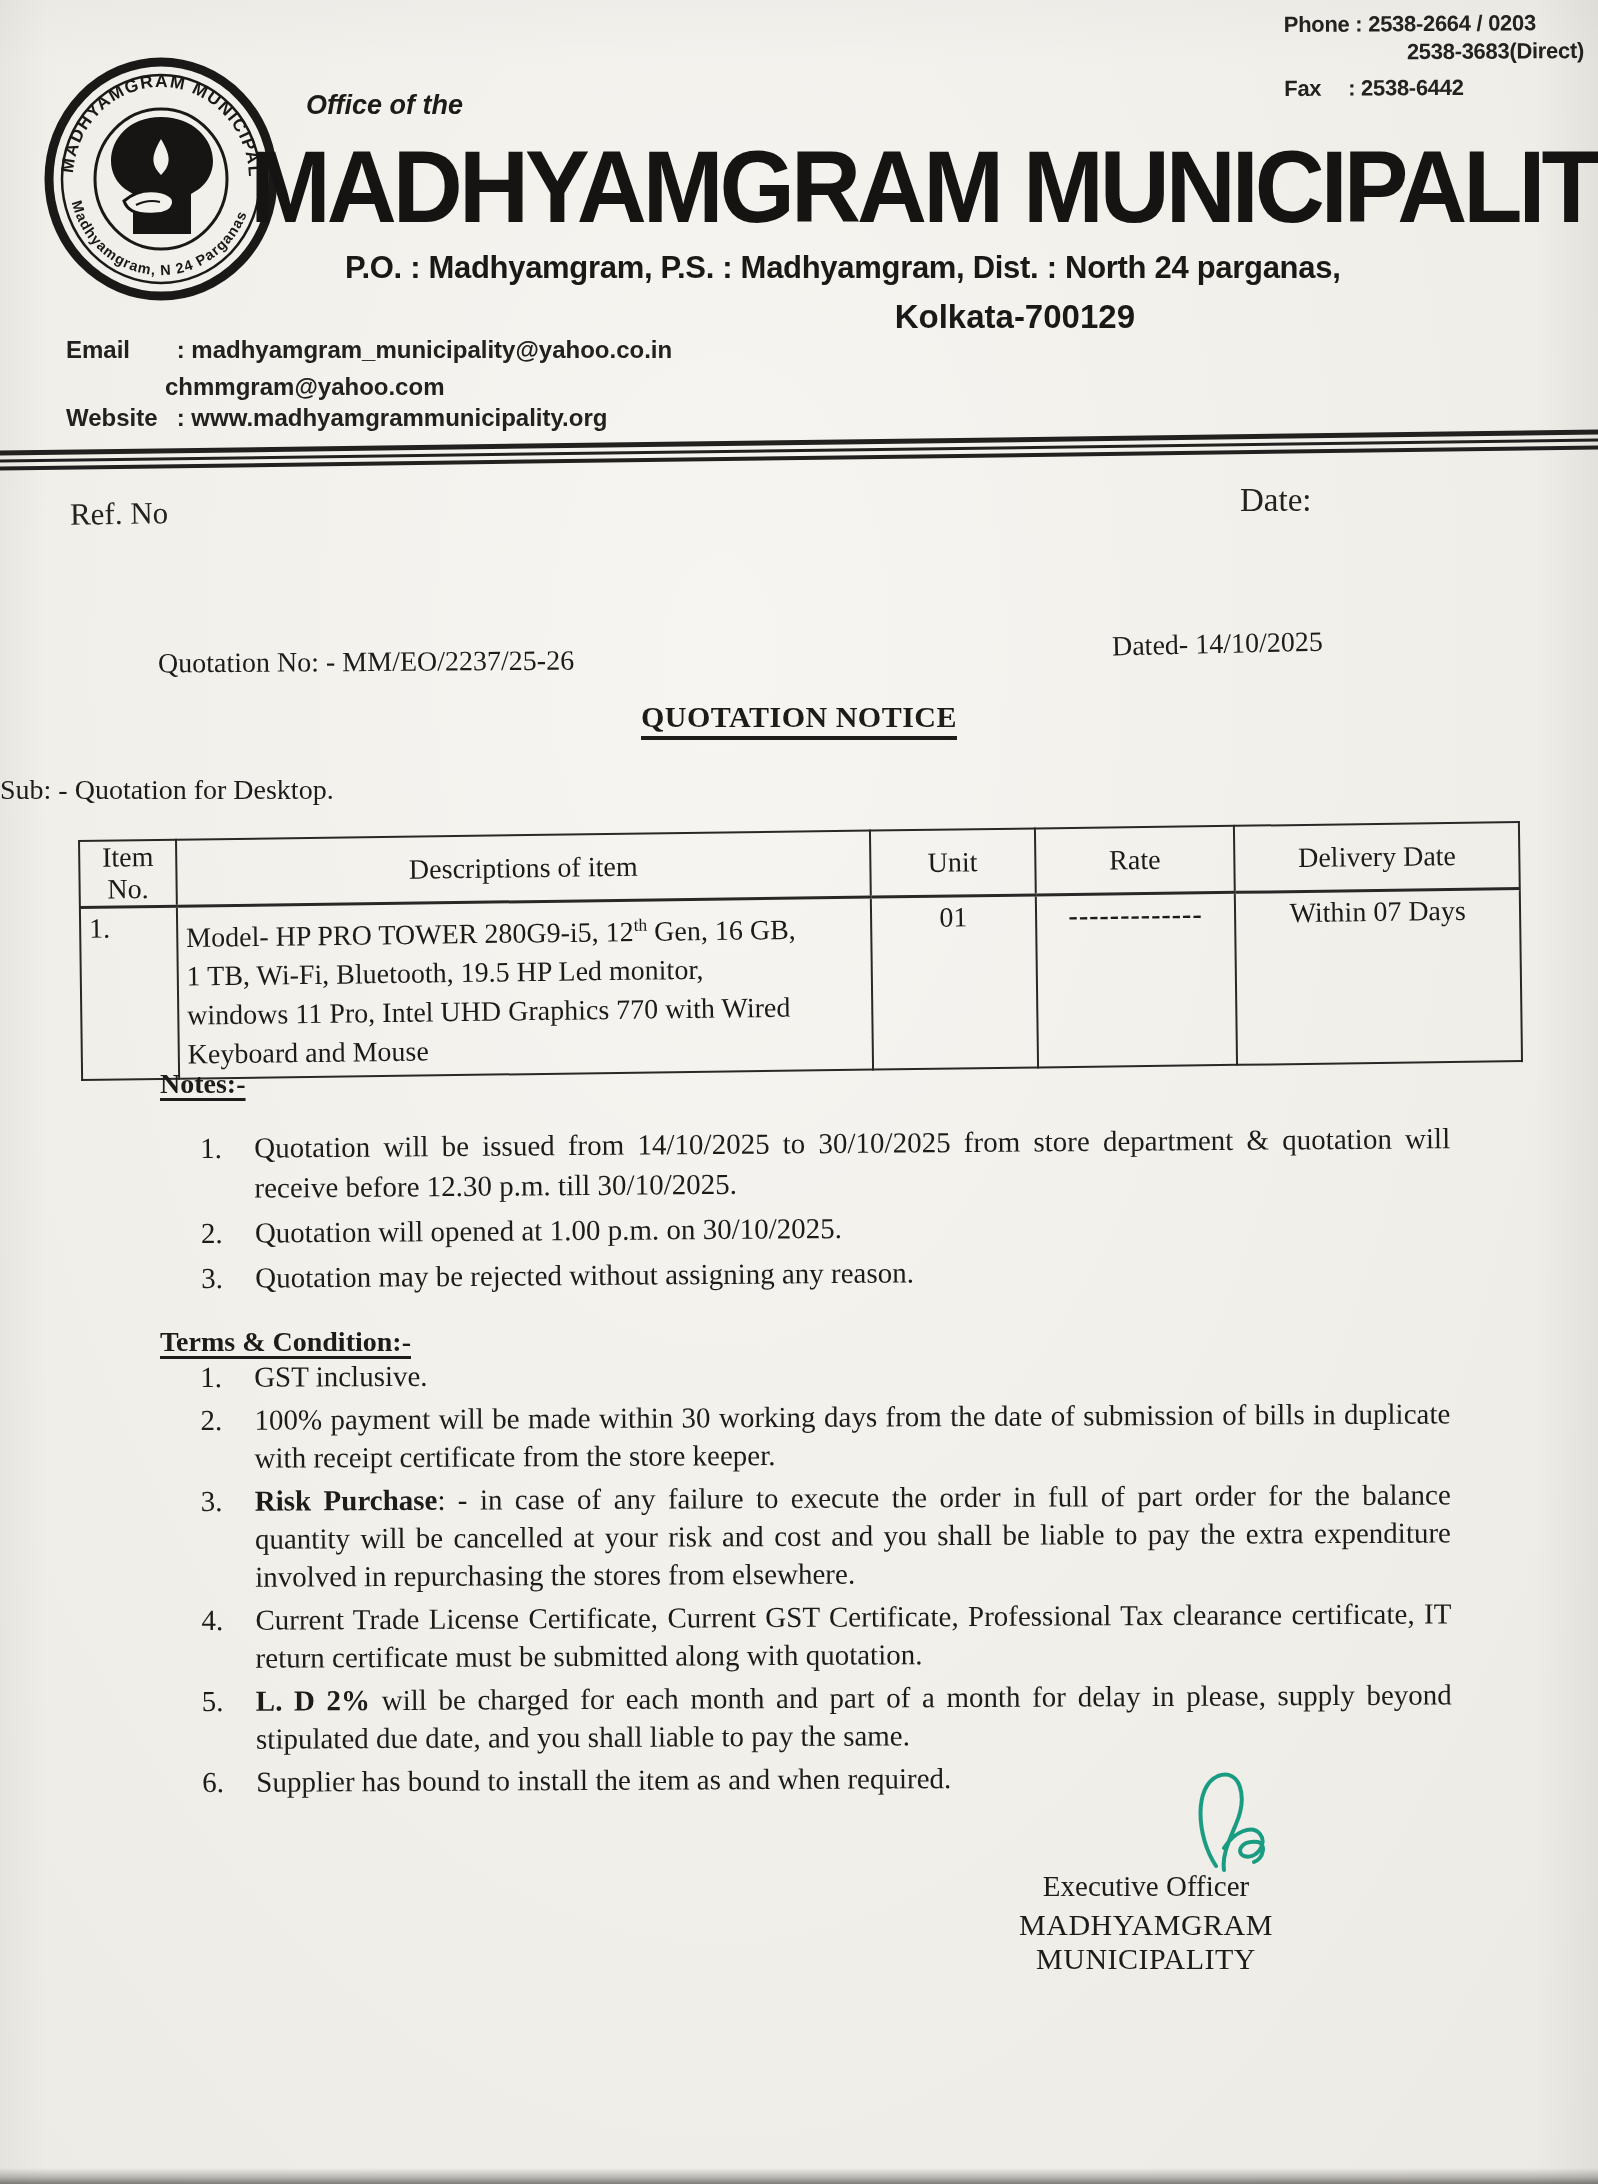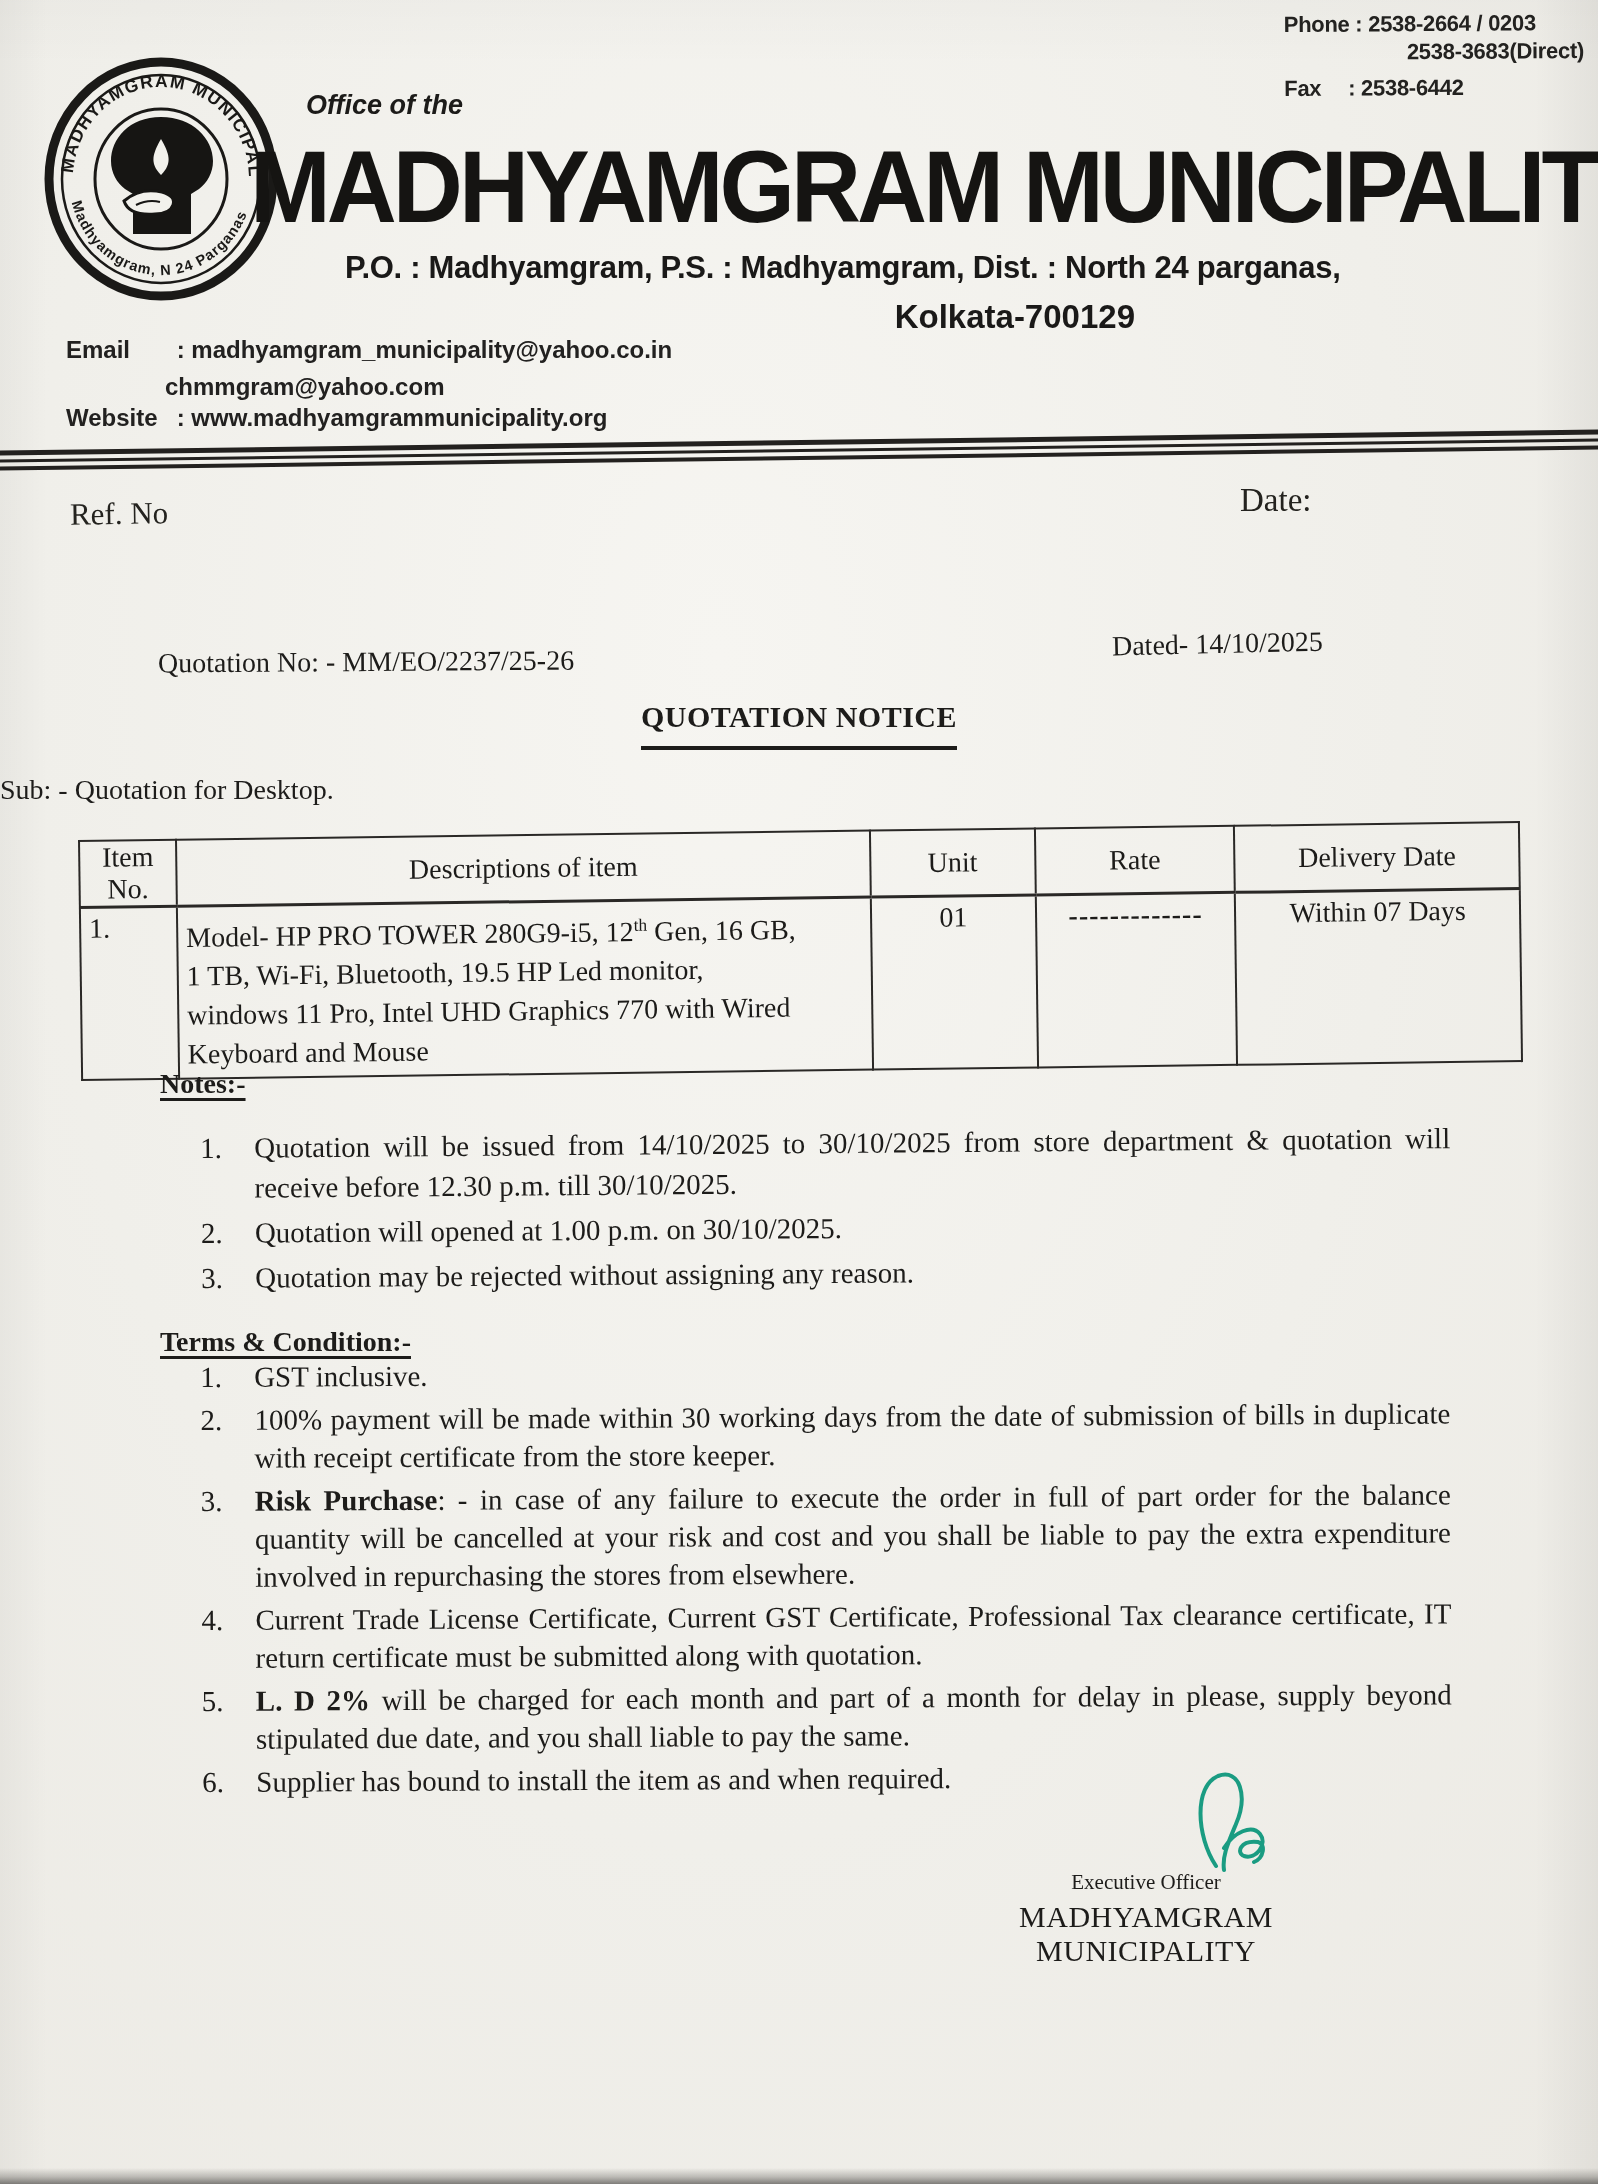--- a/index.html
+++ b/index.html
@@ -57,21 +57,21 @@
   .rule-triple .l3{height:4px;background:#23211f;margin-top:4px;}
   
   .ref-no{left:70px;top:496px;font-size:31px;transform:rotate(-1deg);color:#24231f;}
   .date-label{left:1240px;top:482px;font-size:33px;color:#24231f;}
   .quote-no{left:158px;top:646px;font-size:28px;transform:rotate(-0.4deg);}
   .dated{left:1112px;top:628px;font-size:28px;transform:rotate(-1.3deg);}
   
   .notice-title-wrap{left:0;top:700px;width:1598px;text-align:center;}
   .notice-title{
     display:inline-block;font-weight:bold;font-size:30px;letter-spacing:0.5px;
-    border-bottom:4px solid #1d1c1a;padding-bottom:12px;
+    border-bottom:4px solid #1d1c1a;padding-bottom:2px;
   }
   .subject-wrap{left:0;top:774px;width:1598px;text-align:left;font-size:28px;}
   
   .quote-table{
     left:78px;top:840px;width:1442px;
     border-collapse:collapse;
     transform:rotate(-0.75deg);transform-origin:left top;
     font-size:28px;color:#1c1b19;
   }
   .quote-table th,.quote-table td{border:2px solid #2a2826;}
@@ -98,21 +98,21 @@
   .notes-list{top:1128px;transform:rotate(-0.45deg);transform-origin:left top;}
   .terms-list{top:1358px;transform:rotate(-0.3deg);transform-origin:left top;}
   .list-item{display:flex;margin-bottom:5px;}
   .list-item .num{width:54px;flex:0 0 54px;font-size:29px;line-height:40px;}
   .list-item .txt{flex:1;font-size:29px;line-height:40px;text-align:justify;}
   .terms-list .list-item .num,.terms-list .list-item .txt{line-height:38px;}
   .terms-heading{left:160px;top:1298px;margin-top:28px;}
   
   .sig-flourish{left:1178px;top:1766px;width:140px;height:116px;}
   .sig-block{left:930px;top:1870px;width:432px;text-align:center;}
-  .sig-role{font-size:21px;}
+  .sig-role{font-size:29px;}
   .sig-org{font-size:30px;margin-top:5px;letter-spacing:0.5px;}
   .scan-bottom{
     left:0;bottom:0;width:1598px;height:16px;
     background:linear-gradient(180deg, rgba(0,0,0,0) 0%, rgba(95,92,88,0.35) 55%, rgba(52,50,48,0.6) 100%);
   }
   sup{font-size:0.62em;}
 </style>
 </head>
 <body>
 

